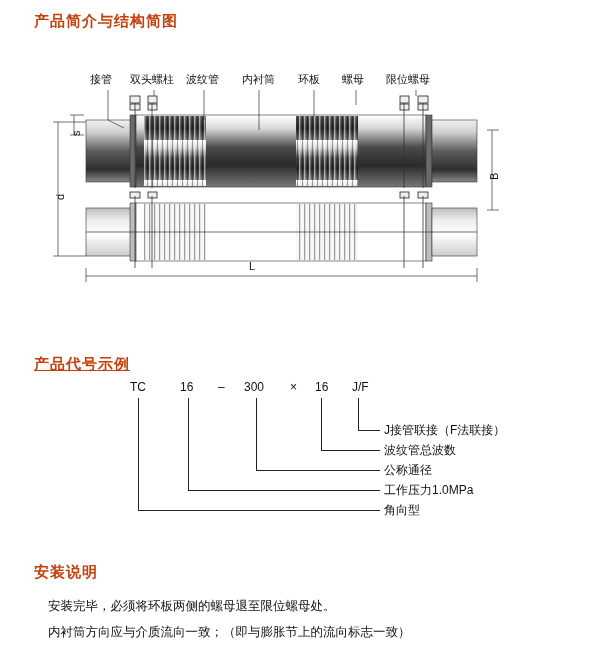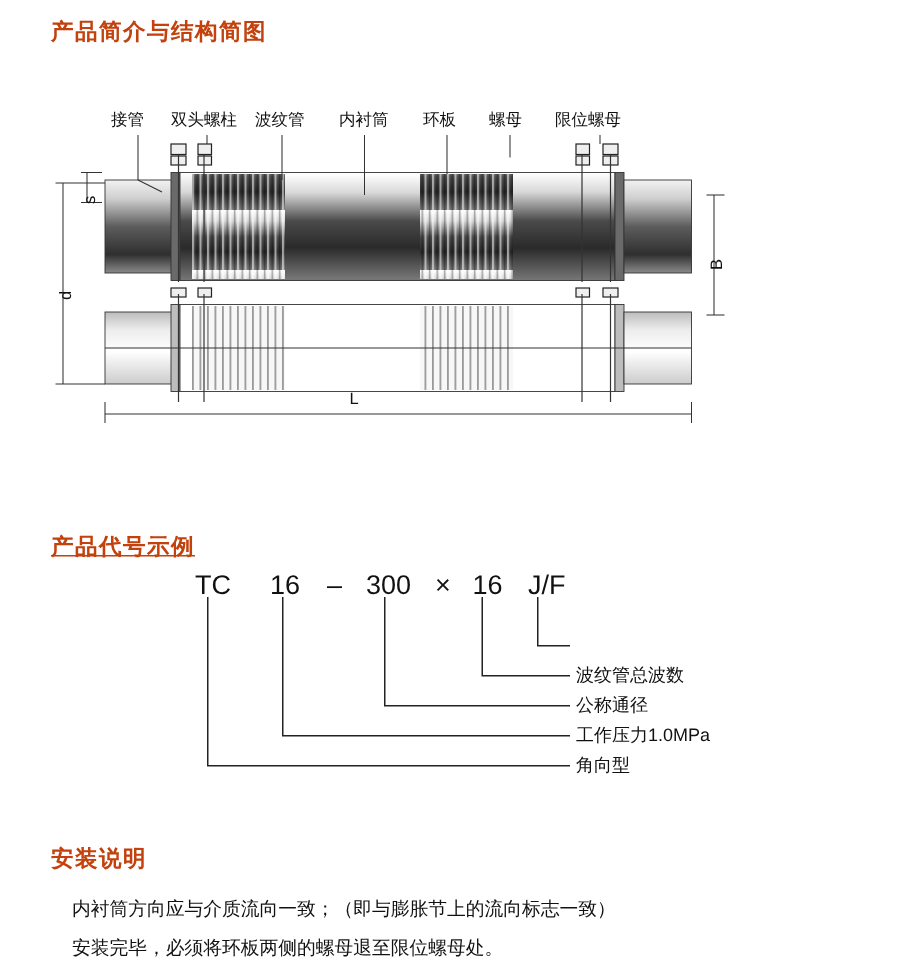--- a/index.html
+++ b/index.html
@@ -23,21 +23,21 @@
     letter-spacing: 1px;
     white-space: nowrap;
   }
   #title-1 { left: 34px; top: 12px; }
   #title-2 { left: 34px; top: 355px; text-decoration: underline; }
   #title-3 { left: 34px; top: 563px; }
 
   
   #figure-wrap {
     position: absolute;
-    left: 28px;
+    left: 44px;
     top: 60px;
     width: 520px;
     height: 230px;
   }
   .lbl {
     position: absolute;
     font-size: 11px;
     color: #111;
     white-space: nowrap;
   }
@@ -58,21 +58,21 @@
   
   #code-wrap {
     position: absolute;
     left: 40px;
     top: 380px;
     width: 520px;
     height: 160px;
   }
   .code-token {
     position: absolute;
-    font-size: 18px;
+    font-size: 12px;
     color: #111;
     white-space: nowrap;
   }
   .code-desc {
     position: absolute;
     font-size: 12px;
     color: #111;
     white-space: nowrap;
   }
   .vline { position: absolute; width: 1px; background: #222; }
@@ -248,22 +248,23 @@
   <div class="vline" style="left:216px; top:18px; height:72px;"></div>
   <div class="vline" style="left:148px; top:18px; height:92px;"></div>
   <div class="vline" style="left:98px;  top:18px; height:112px;"></div>
 
   <div class="hline" style="left:318px; top:50px;  width:22px;"></div>
   <div class="hline" style="left:281px; top:70px;  width:59px;"></div>
   <div class="hline" style="left:216px; top:90px;  width:124px;"></div>
   <div class="hline" style="left:148px; top:110px; width:192px;"></div>
   <div class="hline" style="left:98px;  top:130px; width:242px;"></div>
 
+  <div class="code-desc" style="left:344px; top:42px;">J接管联接（F法联接）</div>
   <div class="code-desc" style="left:344px; top:62px;text-align:right;">波纹管总波数</div>
   <div class="code-desc" style="left:344px; top:82px;">公称通径</div>
   <div class="code-desc" style="left:344px; top:102px;">工作压力1.0MPa</div>
   <div class="code-desc" style="left:344px; top:122px;">角向型</div>
 </div>
 
 <div id="notes">
+  <p>安装完毕，必须将环板两侧的螺母退至限位螺母处。</p>
   <p>内衬筒方向应与介质流向一致；（即与膨胀节上的流向标志一致）</p>
-  <p>安装完毕，必须将环板两侧的螺母退至限位螺母处。</p>
 </div>
 
 </body></html>

